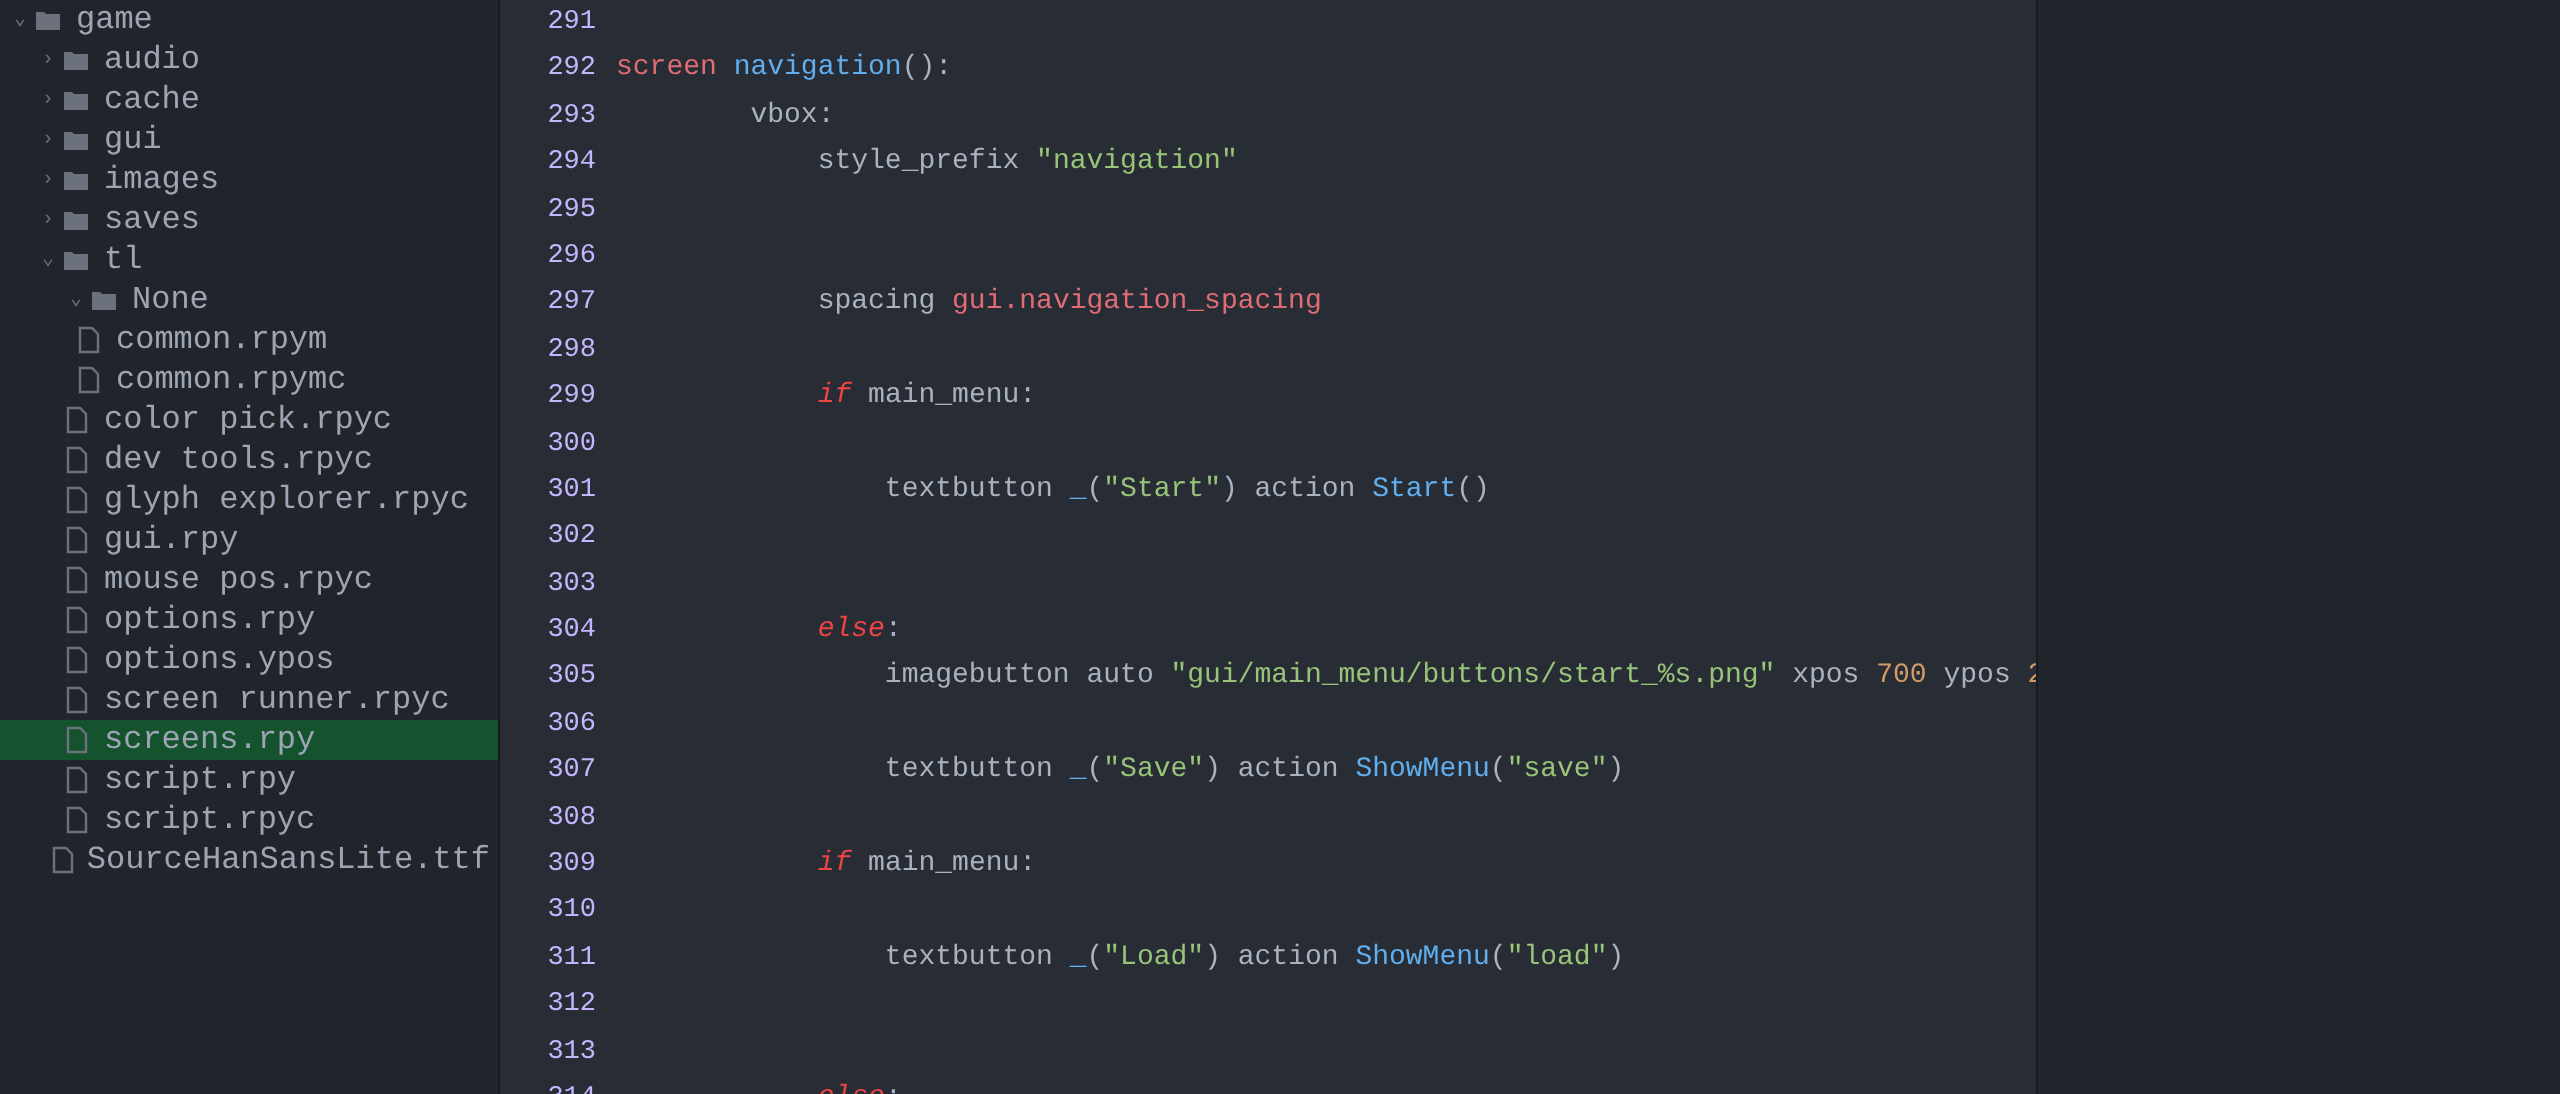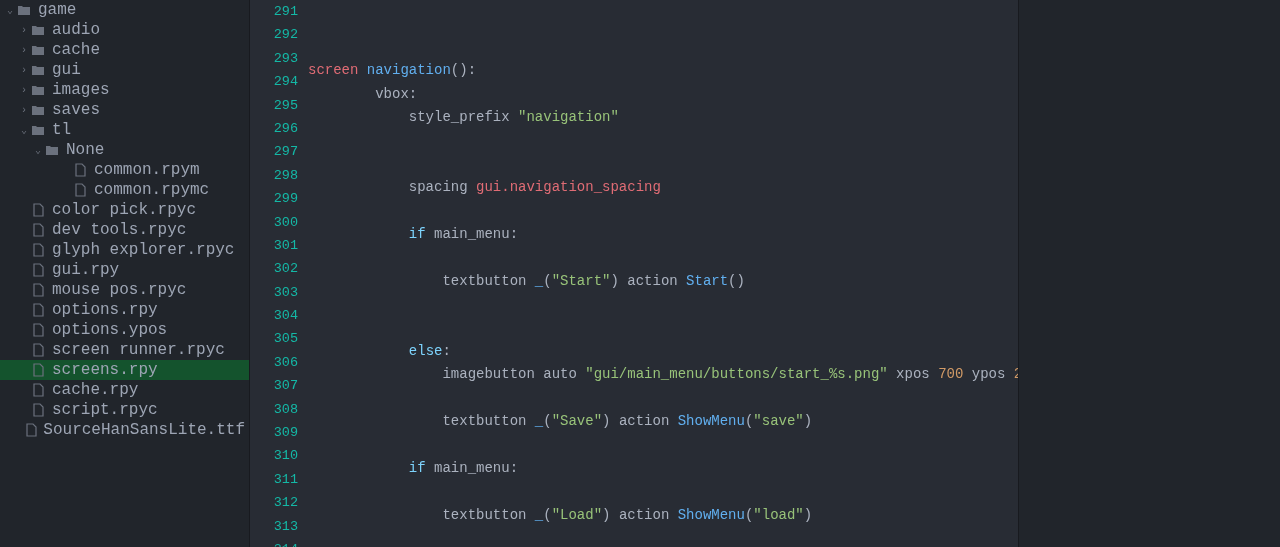--- a/index.html
+++ b/index.html
@@ -45,55 +45,54 @@
       display: inline-flex;
       align-items: center;
       justify-content: center;
     }
     .folder-icon svg { fill: #6b717d; }
     .file-icon svg { fill: #6b717d; }
     .tree-label { font-size: 16px; }
     .indent-0 { padding-left: 4px; }
     .indent-1 { padding-left: 18px; }
     .indent-2 { padding-left: 32px; }
-    .indent-3 { padding-left: 60px; }
+    .indent-3 { padding-left: 24px; }
 
     .editor {
       flex: 1;
       background: #282c34;
       display: flex;
       overflow: hidden;
     }
     .gutter {
       width: 58px;
       padding-right: 10px;
       text-align: right;
-      color: #14b8a6;
+      color: #c4b5fd;
       background: #282c34;
       font-size: 13.5px;
       flex-shrink: 0;
       user-select: none;
     }
     .gutter-line { height: 23.4px; line-height: 23.4px; }
     .code {
       flex: 1;
       font-size: 14px;
       color: #abb2bf;
       overflow: hidden;
-      margin-top: 36px;
     }
     .code-line {
       height: 23.4px;
       line-height: 23.4px;
       white-space: pre;
     }
     .hl-red { color: #e06c75; }
     .hl-blue { color: #61afef; }
     .hl-green { color: #98c379; }
-    .hl-purple { color: #7dd3fc; }
+    .hl-purple { color: #ef4444; font-style: italic; }
     .hl-orange { color: #d19a66; }
     .hl-default { color: #abb2bf; }
 
     .right-pane {
       width: 262px;
       background: #21252b;
       border-left: 1px solid #181a1f;
       flex-shrink: 0;
     }
   </style>
@@ -272,21 +271,21 @@
       </span>
       <span class="tree-label">screens.rpy</span>
     </div>
     <div class="tree-item indent-1">
       <span class="chevron hidden"></span>
       <span class="file-icon">
         <svg width="12" height="14" viewBox="0 0 12 14">
           <path d="M2 1 L8 1 L11 4 L11 13 L2 13 Z" fill="none" stroke="#6b717d" stroke-width="1.2"></path>
         </svg>
       </span>
-      <span class="tree-label">cache.rpy</span>
+      <span class="tree-label">script.rpy</span>
     </div>
     <div class="tree-item indent-1">
       <span class="chevron hidden"></span>
       <span class="file-icon">
         <svg width="12" height="14" viewBox="0 0 12 14">
           <path d="M2 1 L8 1 L11 4 L11 13 L2 13 Z" fill="none" stroke="#6b717d" stroke-width="1.2"></path>
         </svg>
       </span>
       <span class="tree-label">script.rpyc</span>
     </div>

